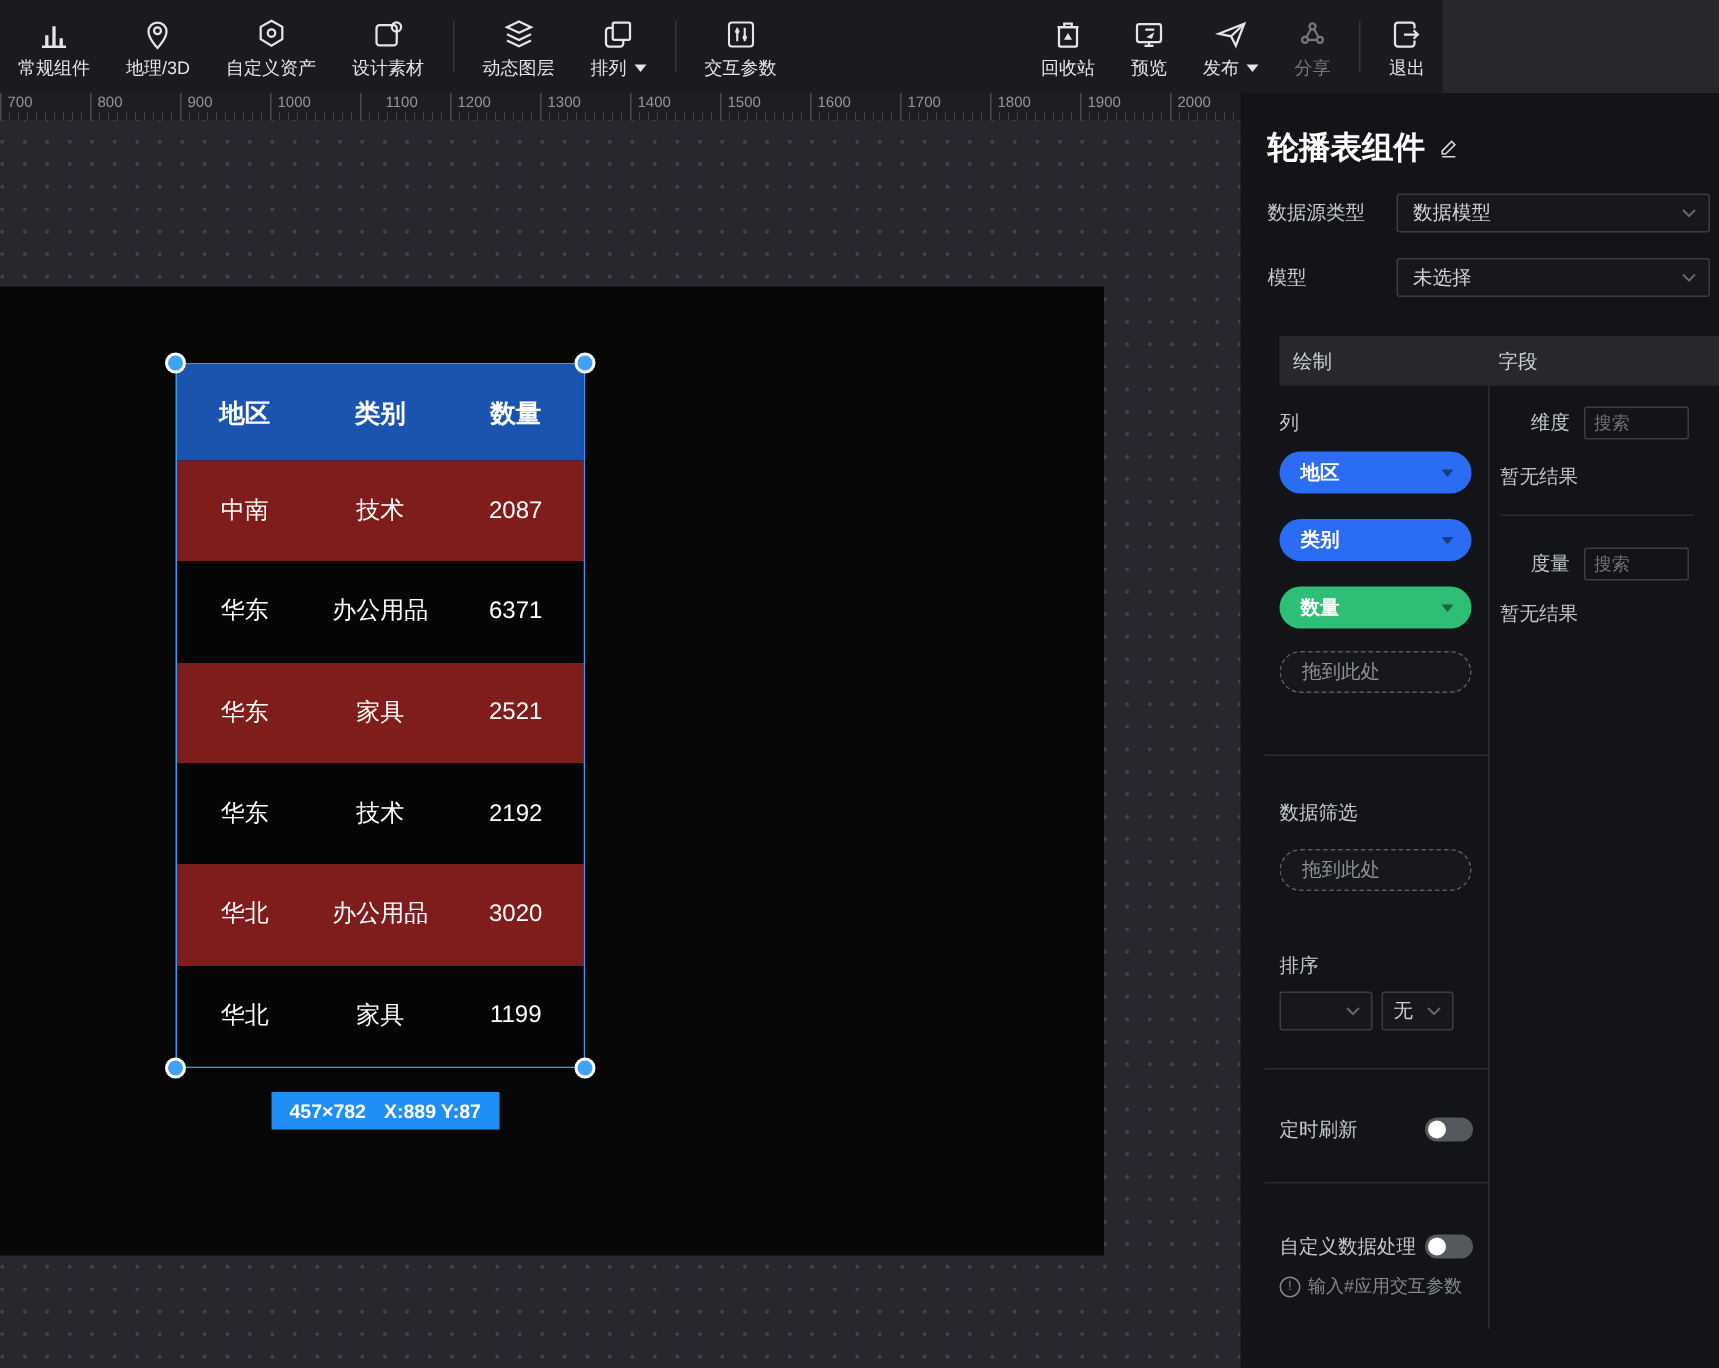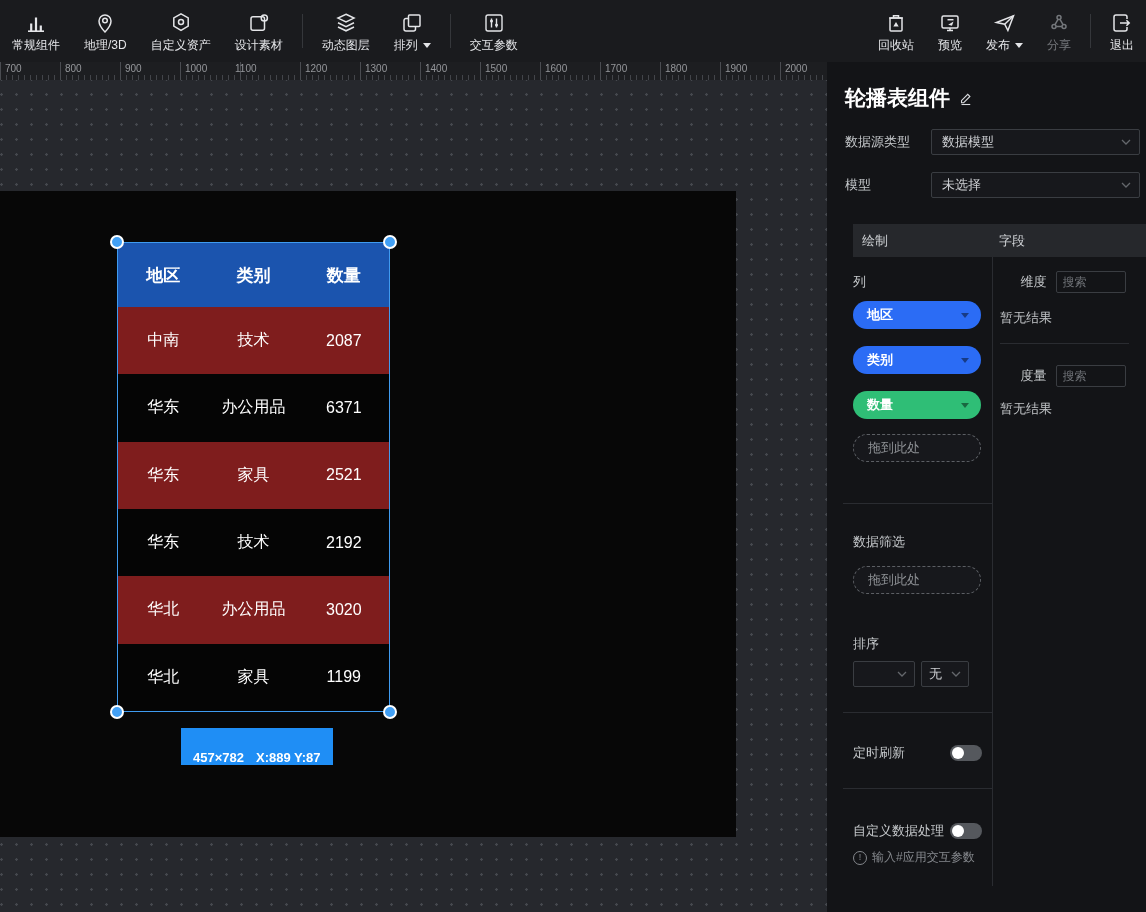--- a/index.html
+++ b/index.html
@@ -3,21 +3,21 @@
 <meta charset="utf-8">
 <style>
   html,body{margin:0;padding:0;}
   body{
     width:1146px;height:912px;position:relative;overflow:hidden;
     background:#26282d;
     font-family:"Liberation Sans","DejaVu Sans",sans-serif;
     -webkit-font-smoothing:antialiased;
   }
   
-  .toolbar{position:absolute;left:0;top:0;width:1146px;height:62px;background:#1a1b1e;
+  .toolbar{position:absolute;left:0;top:0;width:962px;height:62px;background:#1a1b1e;
     display:flex;justify-content:space-between;align-items:stretch;z-index:9;}
   .tb-group{display:flex;align-items:stretch;}
   .tb-item{display:flex;flex-direction:column;align-items:center;justify-content:center;gap:4px;
     padding:0 12px;color:#e4e5e8;font-size:12px;cursor:pointer;white-space:nowrap;}
   .tb-item svg{width:24px;height:24px;display:block;}
   .tb-item .lbl{display:flex;align-items:center;gap:5px;line-height:1;}
   .tb-item.disabled{color:#74777b;}
   .caret-down{width:0;height:0;border-left:4px solid transparent;border-right:4px solid transparent;
     border-top:5px solid currentColor;display:inline-block;}
   .tb-divider{width:1px;background:#35373b;margin:14px 7px;}
@@ -37,22 +37,22 @@
   .trow{display:flex;flex:1;}
   .trow.header{flex:0 0 64px;background:#1b54ae;}
   .trow.header .cell{font-size:17px;font-weight:bold;}
   .trow.odd{background:#7f1d1d;}
   .trow.even{background:#050505;}
   .cell{flex:1;display:flex;align-items:center;justify-content:center;color:#fff;font-size:16px;}
   .handle{position:absolute;width:14px;height:14px;border-radius:50%;background:#42a0f5;
     border:2px solid #fff;box-sizing:border-box;z-index:3;}
   .handle.tl{left:-8px;top:-8px;} .handle.tr{right:-8px;top:-8px;}
   .handle.bl{left:-8px;bottom:-8px;} .handle.br{right:-8px;bottom:-8px;}
-  .size-badge{position:absolute;left:181px;top:537px;height:37px;padding:0 12px;background:#1f8ef5;
-    color:#fff;font-size:13px;font-weight:bold;display:flex;align-items:flex-end;gap:12px;white-space:nowrap;}
+  .size-badge{position:absolute;left:181px;top:537px;height:25px;padding:0 12px;background:#1f8ef5;
+    color:#fff;font-size:13px;font-weight:bold;display:flex;align-items:center;gap:12px;white-space:nowrap;}
   
   .panel{position:absolute;left:827px;top:62px;width:319px;height:850px;background:#131417;}
   .panel-tabs{display:flex;height:34px;}
   .ptab{flex:1;display:flex;align-items:center;justify-content:center;font-size:14px;color:#c9ccd0;
     background:#26272b;border-top:2px solid transparent;box-sizing:border-box;cursor:pointer;}
   .ptab.active{background:#101114;color:#3b6ef5;border-top-color:#2e6cf0;}
   .panel-body{position:relative;}
   .title-row{display:flex;align-items:center;gap:9px;padding:22px 0 0 18px;color:#fff;font-size:21px;font-weight:bold;}
   .edit-icon svg{width:15px;height:15px;display:block;color:#d8dadd;}
   .form-row{display:flex;align-items:center;margin:17px 6px 0 18px;}
@@ -264,21 +264,21 @@
 <div class="ruler" id="ruler">
     <div class="mark" style="left: 0px;"></div>
     <span class="num" style="left: 5px;">700</span>
     <div class="mark" style="left: 60px;"></div>
     <span class="num" style="left: 65px;">800</span>
     <div class="mark" style="left: 120px;"></div>
     <span class="num" style="left: 125px;">900</span>
     <div class="mark" style="left: 180px;"></div>
     <span class="num" style="left: 185px;">1000</span>
     <div class="mark" style="left: 240px;"></div>
-    <span class="num" style="left: 235px;">1100</span>
+    <span class="num" style="left: 257px;">1100</span>
     <div class="mark" style="left: 300px;"></div>
     <span class="num" style="left: 305px;">1200</span>
     <div class="mark" style="left: 360px;"></div>
     <span class="num" style="left: 365px;">1300</span>
     <div class="mark" style="left: 420px;"></div>
     <span class="num" style="left: 425px;">1400</span>
     <div class="mark" style="left: 480px;"></div>
     <span class="num" style="left: 485px;">1500</span>
     <div class="mark" style="left: 540px;"></div>
     <span class="num" style="left: 545px;">1600</span>

